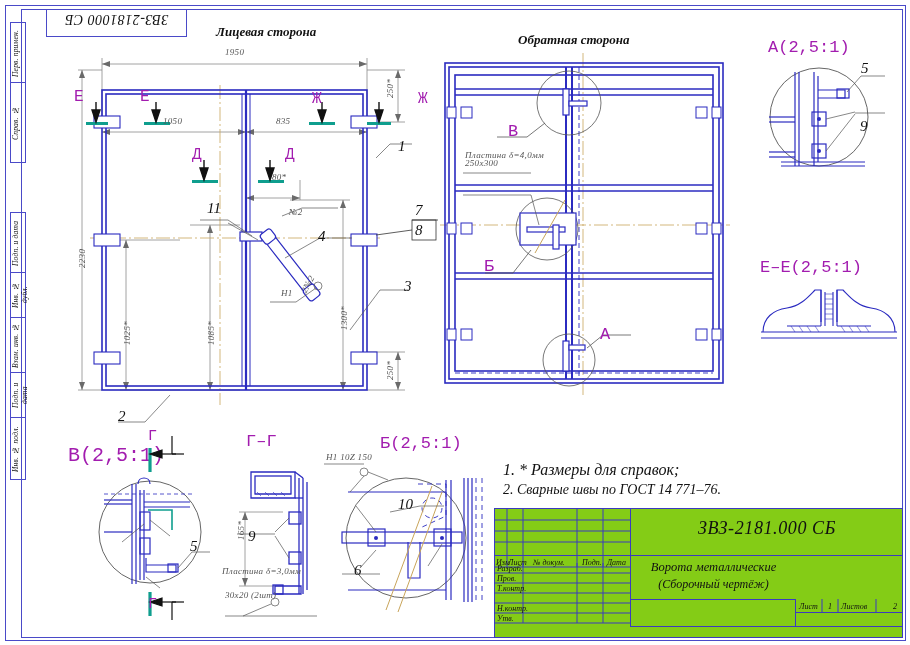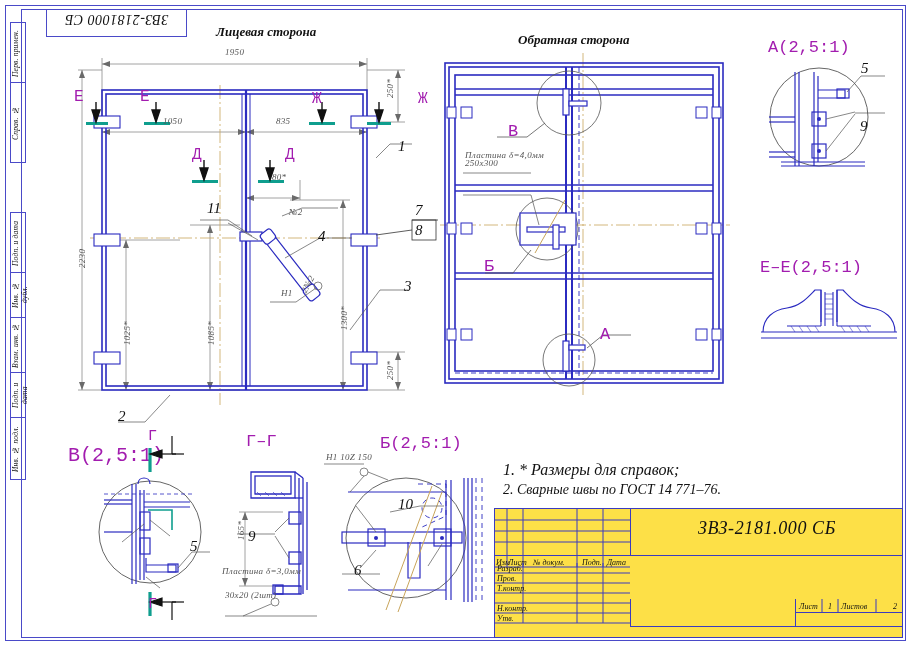--- a/index.html
+++ b/index.html
@@ -534,21 +534,21 @@
       <line x1="30" y1="42" x2="44" y2="26"></line>
     </g>
   </svg>
   <div class="dim" style="left:326px;top:452px;">Н1 10Z 150</div>
   <div class="itm" style="left:398px;top:496px;">10</div>
   <div class="itm" style="left:354px;top:562px;">6</div>
 
   <div class="lbl" style="left:503px;top:461px;font-size:16px;font-style:italic;font-family:Liberation Serif, serif;">1. * Размеры для справок;</div>
   <div class="lbl" style="left:503px;top:482px;font-size:14px;font-style:italic;">2. Сварные швы по ГОСТ 14 771–76.</div>
 
-  <div class="abs" style="left:494px;top:508px;width:407px;height:128px;border:1.4px solid #3b3bbf;background:#fde047;">
+  <div class="abs" style="left:494px;top:508px;width:407px;height:128px;border:1.4px solid #3b3bbf;background:#84cc16;">
 
     <div class="abs" style="left:135px;top:0;width:272px;height:46px;border-left:1.4px solid #3b3bbf;border-bottom:1.4px solid #3b3bbf;">
       <div class="lbl" style="left:0;top:9px;width:272px;text-align:center;font-size:18px;font-style:italic;letter-spacing:.6px;">ЗВЗ-2181.000 СБ</div>
     </div>
 
     <svg width="140" height="50" style="left:0;top:0;">
       <g stroke="#3b3bbf" stroke-width="1" fill="none">
         <line x1="0" y1="11" x2="135" y2="11"></line>
         <line x1="0" y1="22" x2="135" y2="22"></line>
         <line x1="0" y1="33" x2="135" y2="33"></line>
@@ -591,20 +591,25 @@
         </g>
       </svg>
       <div class="vtxt" style="left:2px;top:1px;">Разраб.</div>
       <div class="vtxt" style="left:2px;top:11px;">Пров.</div>
       <div class="vtxt" style="left:2px;top:21px;">Т.контр.</div>
       <div class="vtxt" style="left:2px;top:31px;"></div>
       <div class="vtxt" style="left:2px;top:41px;">Н.контр.</div>
       <div class="vtxt" style="left:2px;top:51px;">Утв.</div>
     </div>
 
+    <div class="abs" style="left:135px;top:46px;width:165px;height:44px;border-left:1.4px solid #3b3bbf;
+                border-bottom:1.4px solid #3b3bbf;">
+      <div class="lbl" style="left:0;top:5px;width:165px;text-align:center;font-size:12.5px;font-style:italic;">Ворота металлические</div>
+      <div class="lbl" style="left:0;top:22px;width:165px;text-align:center;font-size:12px;font-style:italic;">(Сборочный чертёж)</div>
+    </div>
     <div class="abs" style="left:135px;top:90px;width:165px;height:27px;border-left:1.4px solid #3b3bbf;
                 border-bottom:1.4px solid #3b3bbf;"></div>
 
 
     <div class="abs" style="left:300px;top:90px;width:107px;height:13px;border-left:1.4px solid #3b3bbf;
                 border-bottom:1.4px solid #3b3bbf;">
       <svg width="108" height="14" style="left:0;top:0;">
         <g stroke="#3b3bbf" stroke-width="1" fill="none">
           <line x1="26" y1="0" x2="26" y2="13"></line>
           <line x1="42" y1="0" x2="42" y2="13"></line>

